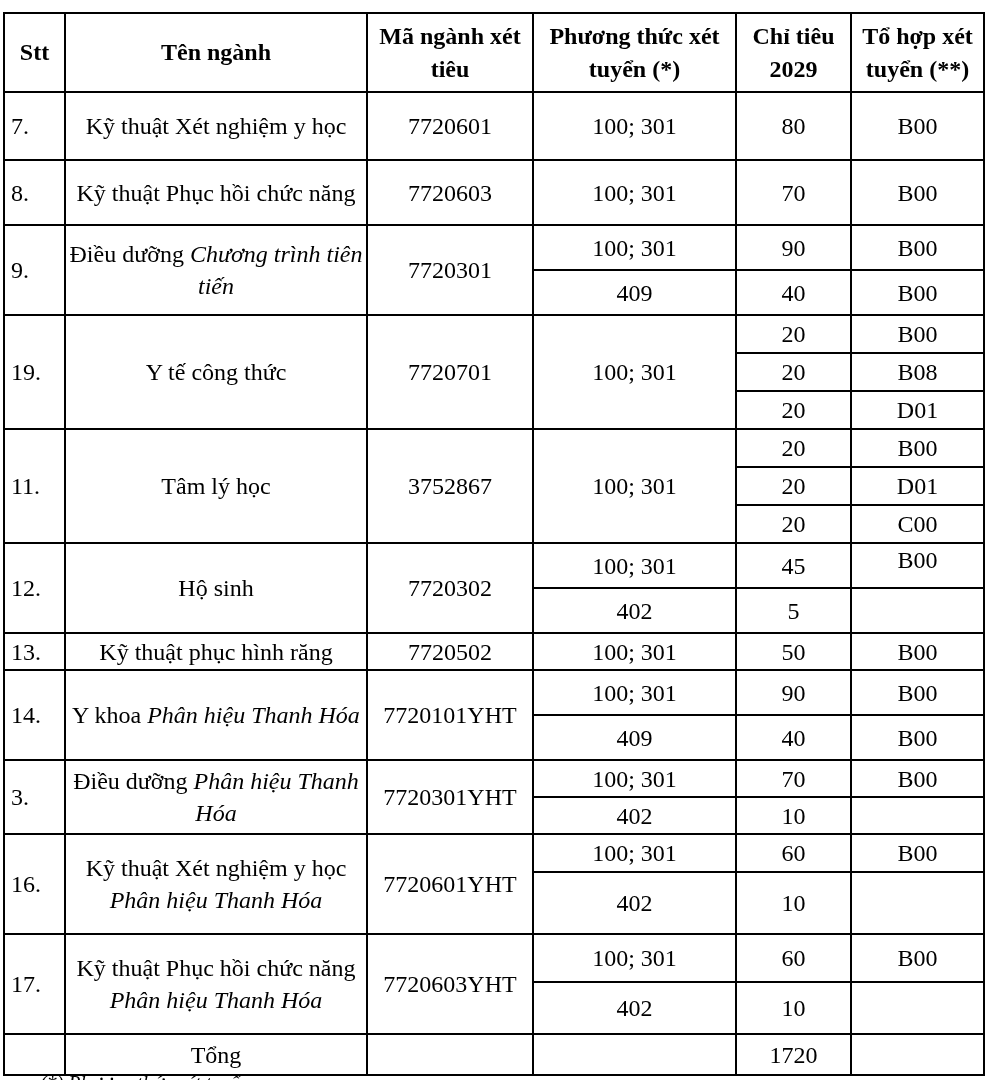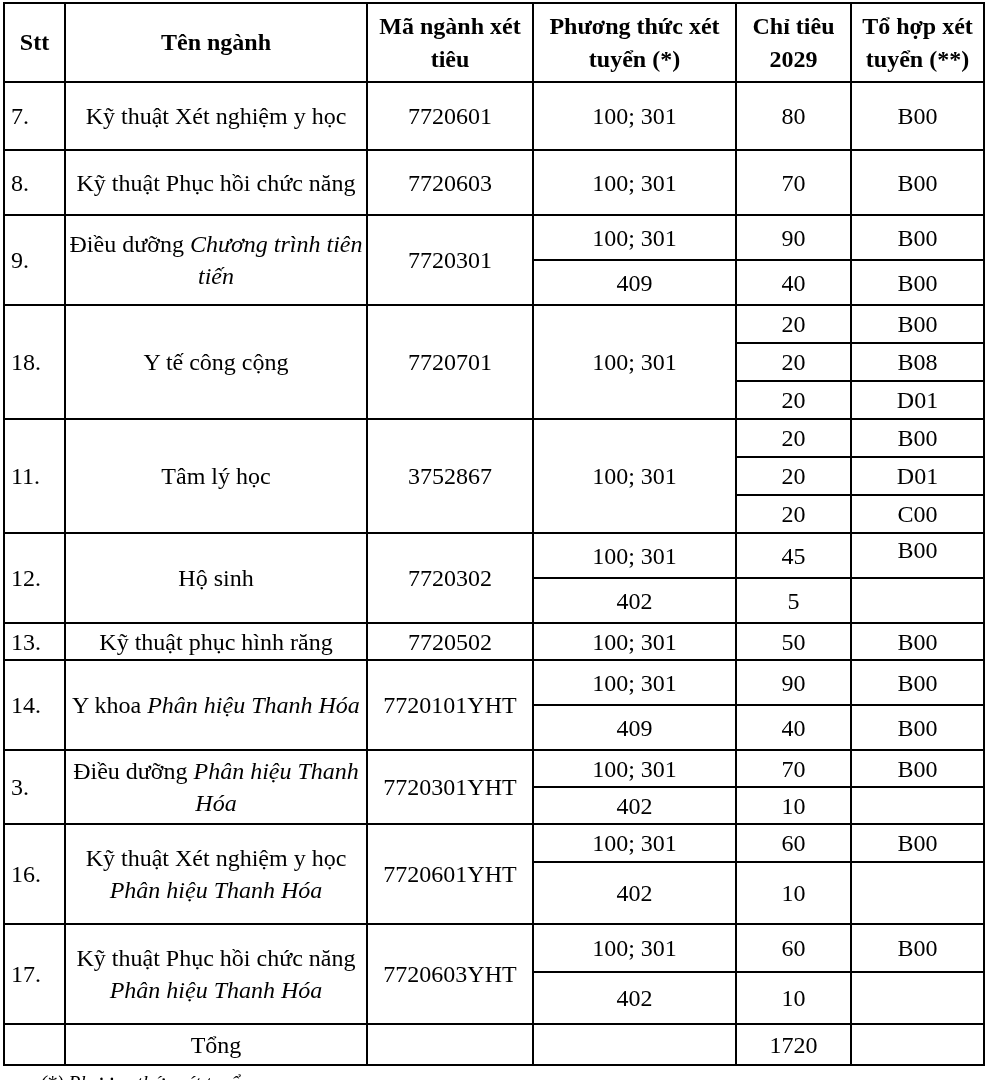--- a/index.html
+++ b/index.html
@@ -1,18 +1,18 @@
 <!DOCTYPE html>
 <html><head>
   <meta charset="utf-8">
   <style>
     html, body { margin: 0; padding: 0; background: #ffffff; }
     body { width: 990px; height: 1080px; overflow: hidden; position: relative;
            font-family: "Liberation Serif", "DejaVu Serif", serif; color: #000; }
-    table.adm { position: absolute; left: 3px; top: 2px; border-collapse: collapse;
+    table.adm { position: absolute; left: 3px; top: 12px; border-collapse: collapse;
                 table-layout: fixed; width: 980px; font-family: Liberation Serif, serif; }
     table.adm td, table.adm th { border: 2px solid #000; text-align: center; vertical-align: middle;
                 padding: 0 2px; font-size: 24px; line-height: 32px; font-weight: normal; }
     table.adm th { font-weight: bold; line-height: 33px; }
     table.adm td.stt { text-align: left; padding-left: 6px; }
     table.adm td.sub { vertical-align: top; }
     .it { font-style: italic; }
     .b { font-weight: bold; }
     .footnote { position: absolute; left: 40px; top: 1073px; font-size: 20px; font-style: italic;
                 line-height: 20px; white-space: nowrap; }
@@ -67,22 +67,22 @@
       <td>90</td>
       <td>B00</td>
     </tr>
     <tr style="height:45px">
       <td>409</td>
       <td>40</td>
       <td>B00</td>
     </tr>
 
     <tr style="height:38px">
-      <td class="stt" rowspan="3">18.</td>
-      <td rowspan="3"><span>Y tế công cộng</span></td>
+      <td class="stt" rowspan="3">19.</td>
+      <td rowspan="3"><span>Y tế công thức</span></td>
       <td rowspan="3">7720701</td>
       <td rowspan="3">100; 301</td>
       <td>20</td>
       <td>B00</td>
     </tr>
     <tr style="height:38px">
       <td>20</td>
       <td>B08</td>
     </tr>
     <tr style="height:38px">

